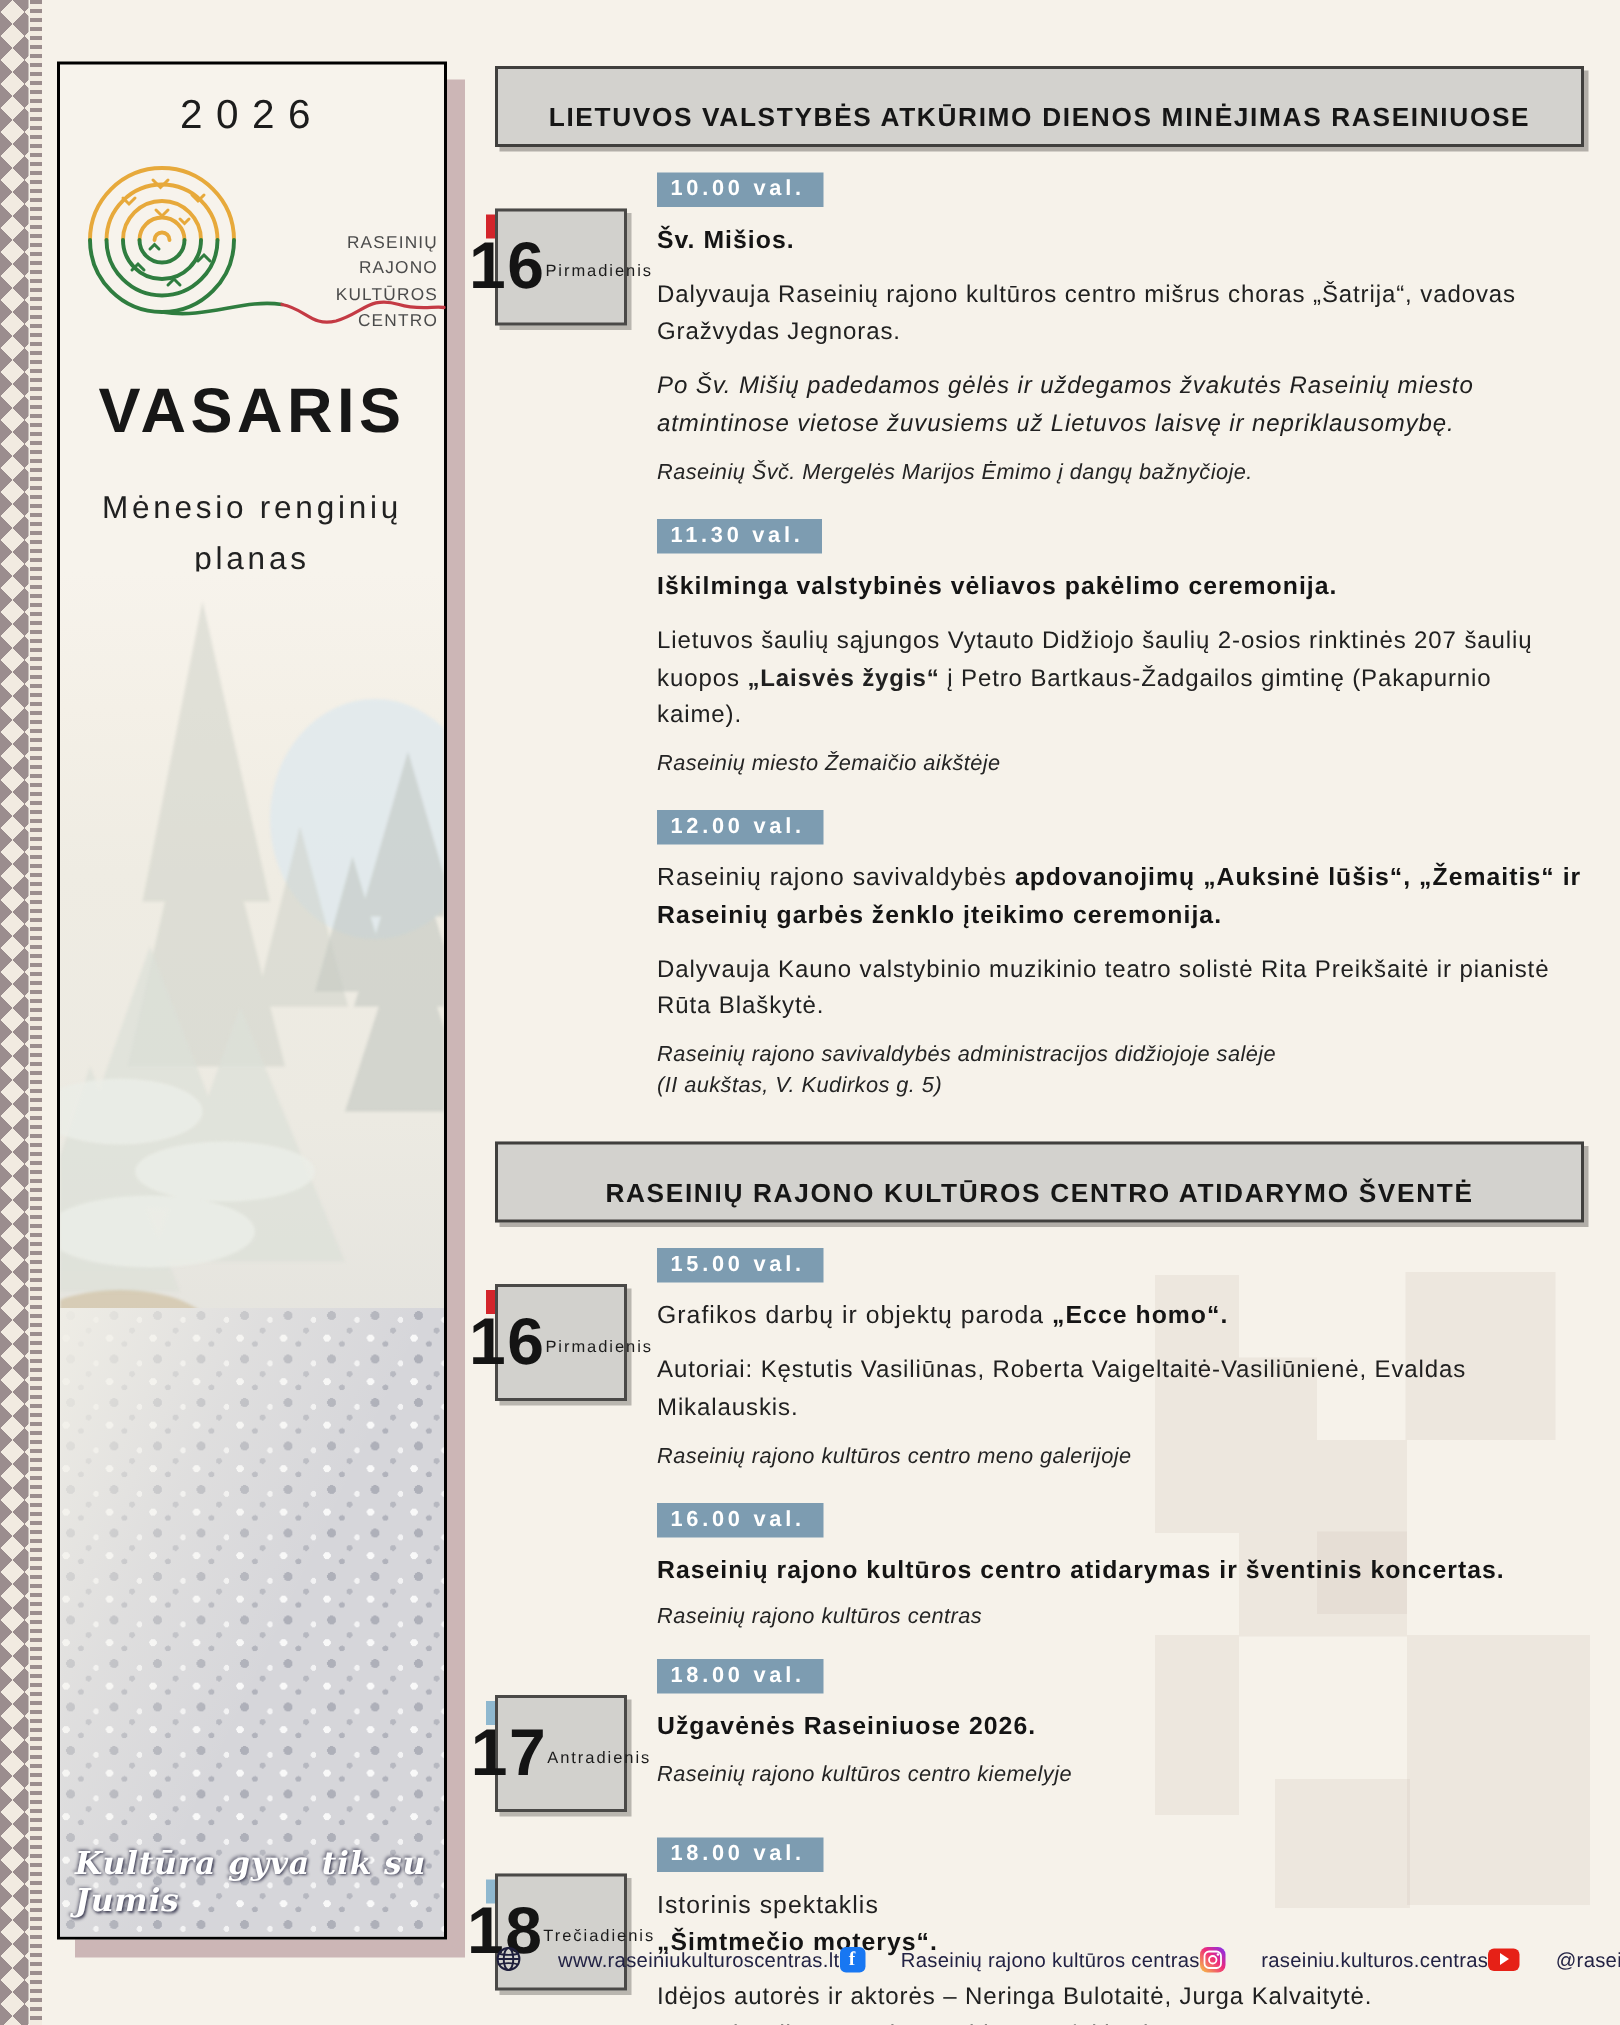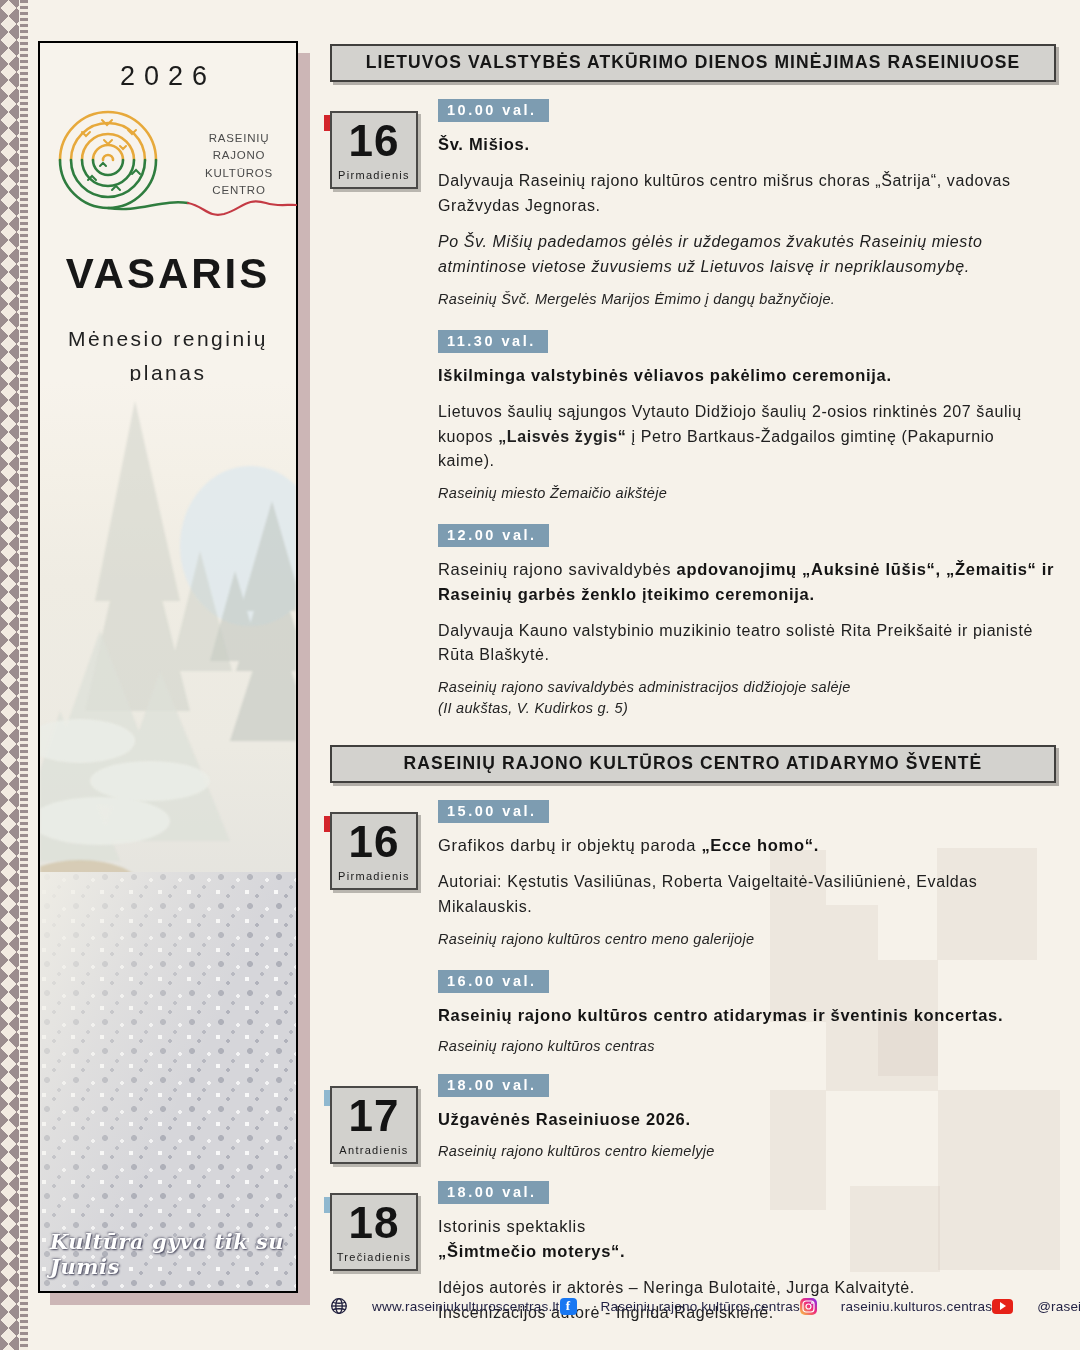--- a/index.html
+++ b/index.html
@@ -26,21 +26,21 @@
   .side-card{
     position:absolute;left:38px;top:41px;width:260px;height:1252px;
     background:#f7f3ec;border:2px solid #000000;box-sizing:border-box;
     display:flex;flex-direction:column;
   }
   .side-top{height:338px;flex:none;text-align:center;}
   .year{margin-top:18px;font-size:27px;letter-spacing:9px;font-weight:500;color:#1c1c1c;}
   .logo-wrap{position:relative;height:120px;margin-top:10px;}
   .logo-wrap svg{position:absolute;left:6px;top:0;}
   .org-name{
-    position:absolute;left:146px;top:28px;width:106px;text-align:center;
+    position:absolute;left:146px;top:52px;width:106px;text-align:right;
     font-size:11.5px;letter-spacing:0.8px;line-height:1.5;color:#4b4b4b;font-weight:500;
   }
   .month-title{margin-top:28px;font-size:42px;font-weight:800;letter-spacing:3px;color:#171717;}
   .subtitle{margin-top:24px;font-size:21px;letter-spacing:2.5px;line-height:1.6;color:#212121;white-space:pre-line;}
   
   .photo{flex:1;position:relative;overflow:hidden;
     background:linear-gradient(to bottom,#f7f3ec 0%,#f4f0e7 10%,#efece3 22%,#eceae2 40%,#e4e3de 58%,#dcdcdc 70%,#d6d6d9 82%,#d3d4d8 100%);
   }
   .photo svg{position:absolute;left:0;top:0;filter:blur(1px);}
   .snow{
@@ -61,29 +61,29 @@
     position:absolute;left:10px;bottom:12px;z-index:3;
     font-family:"DejaVu Serif",serif;font-style:italic;font-weight:700;font-size:21px;color:#ffffff;
     text-shadow:1px 1px 2px rgba(45,45,70,.9),-1px -1px 2px rgba(45,45,70,.5);
     letter-spacing:0.5px;
   }
   
   .content{position:absolute;left:330px;top:44px;width:726px;}
   .section-header{
     background:#d3d2ce;border:2px solid #403f3d;box-shadow:3px 3px 0 rgba(95,92,88,.45);
     text-align:center;font-weight:700;font-size:17.5px;letter-spacing:1.1px;
-    padding:6px 0 7px;color:#161616;box-sizing:border-box;
+    padding:22px 0 7px;color:#161616;box-sizing:border-box;
   }
   .section-header.second{margin-top:26px;}
   .row{display:flex;margin-top:17px;}
   .date-col{width:108px;flex:0 0 108px;}
   .date-box{
-    width:88px;height:78px;margin-top:12px;background:#d2d1cd;border:2px solid #4a4947;
+    width:88px;height:78px;margin-top:24px;background:#d2d1cd;border:2px solid #4a4947;
     box-shadow:3px 3px 0 rgba(95,92,88,.4);position:relative;box-sizing:border-box;
-    display:flex;flex-direction:column;align-items:center;justify-content:center;
+    display:flex;flex-direction:row;align-items:center;justify-content:center;
   }
   .date-tab{position:absolute;left:-8px;top:2px;width:6px;height:16px;}
   .tab-red{background:#d3252b;}
   .tab-blue{background:#8fb8cf;}
   .date-num{font-size:44px;font-weight:800;line-height:1;color:#141414;letter-spacing:1px;}
   .date-day{font-size:11px;letter-spacing:1.3px;margin-top:6px;color:#1b1b1b;}
   .slots{flex:1;min-width:0;}
   .slot + .slot{margin-top:20px;}
   .time-badge{
     display:inline-block;background:#7d9cb1;color:#fff;font-weight:700;

